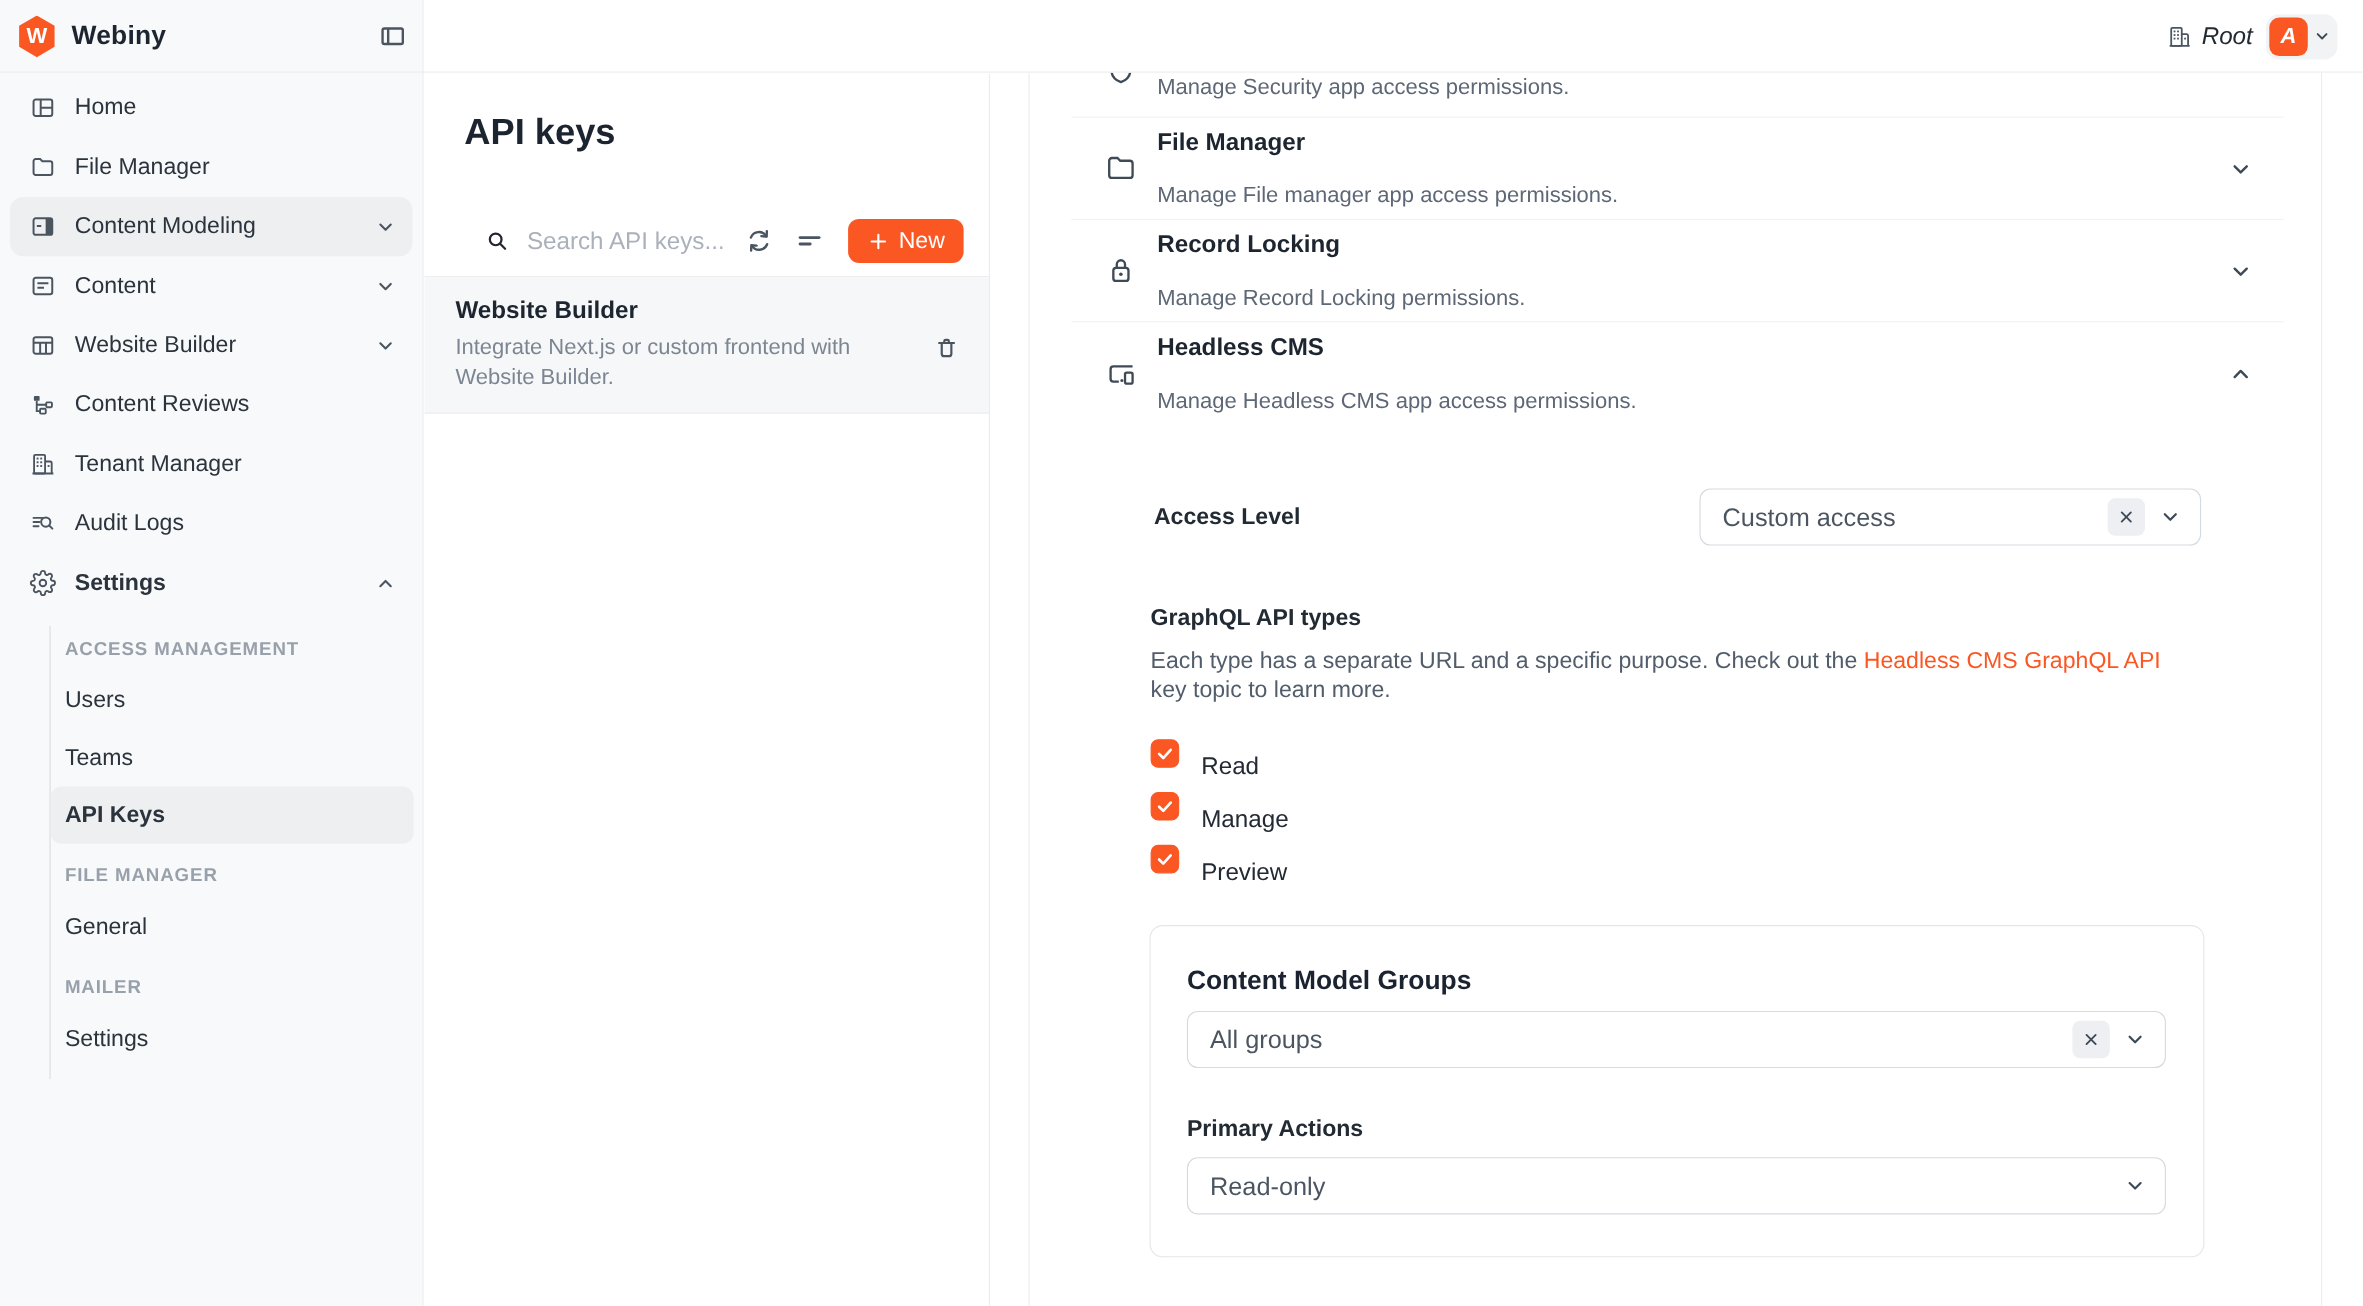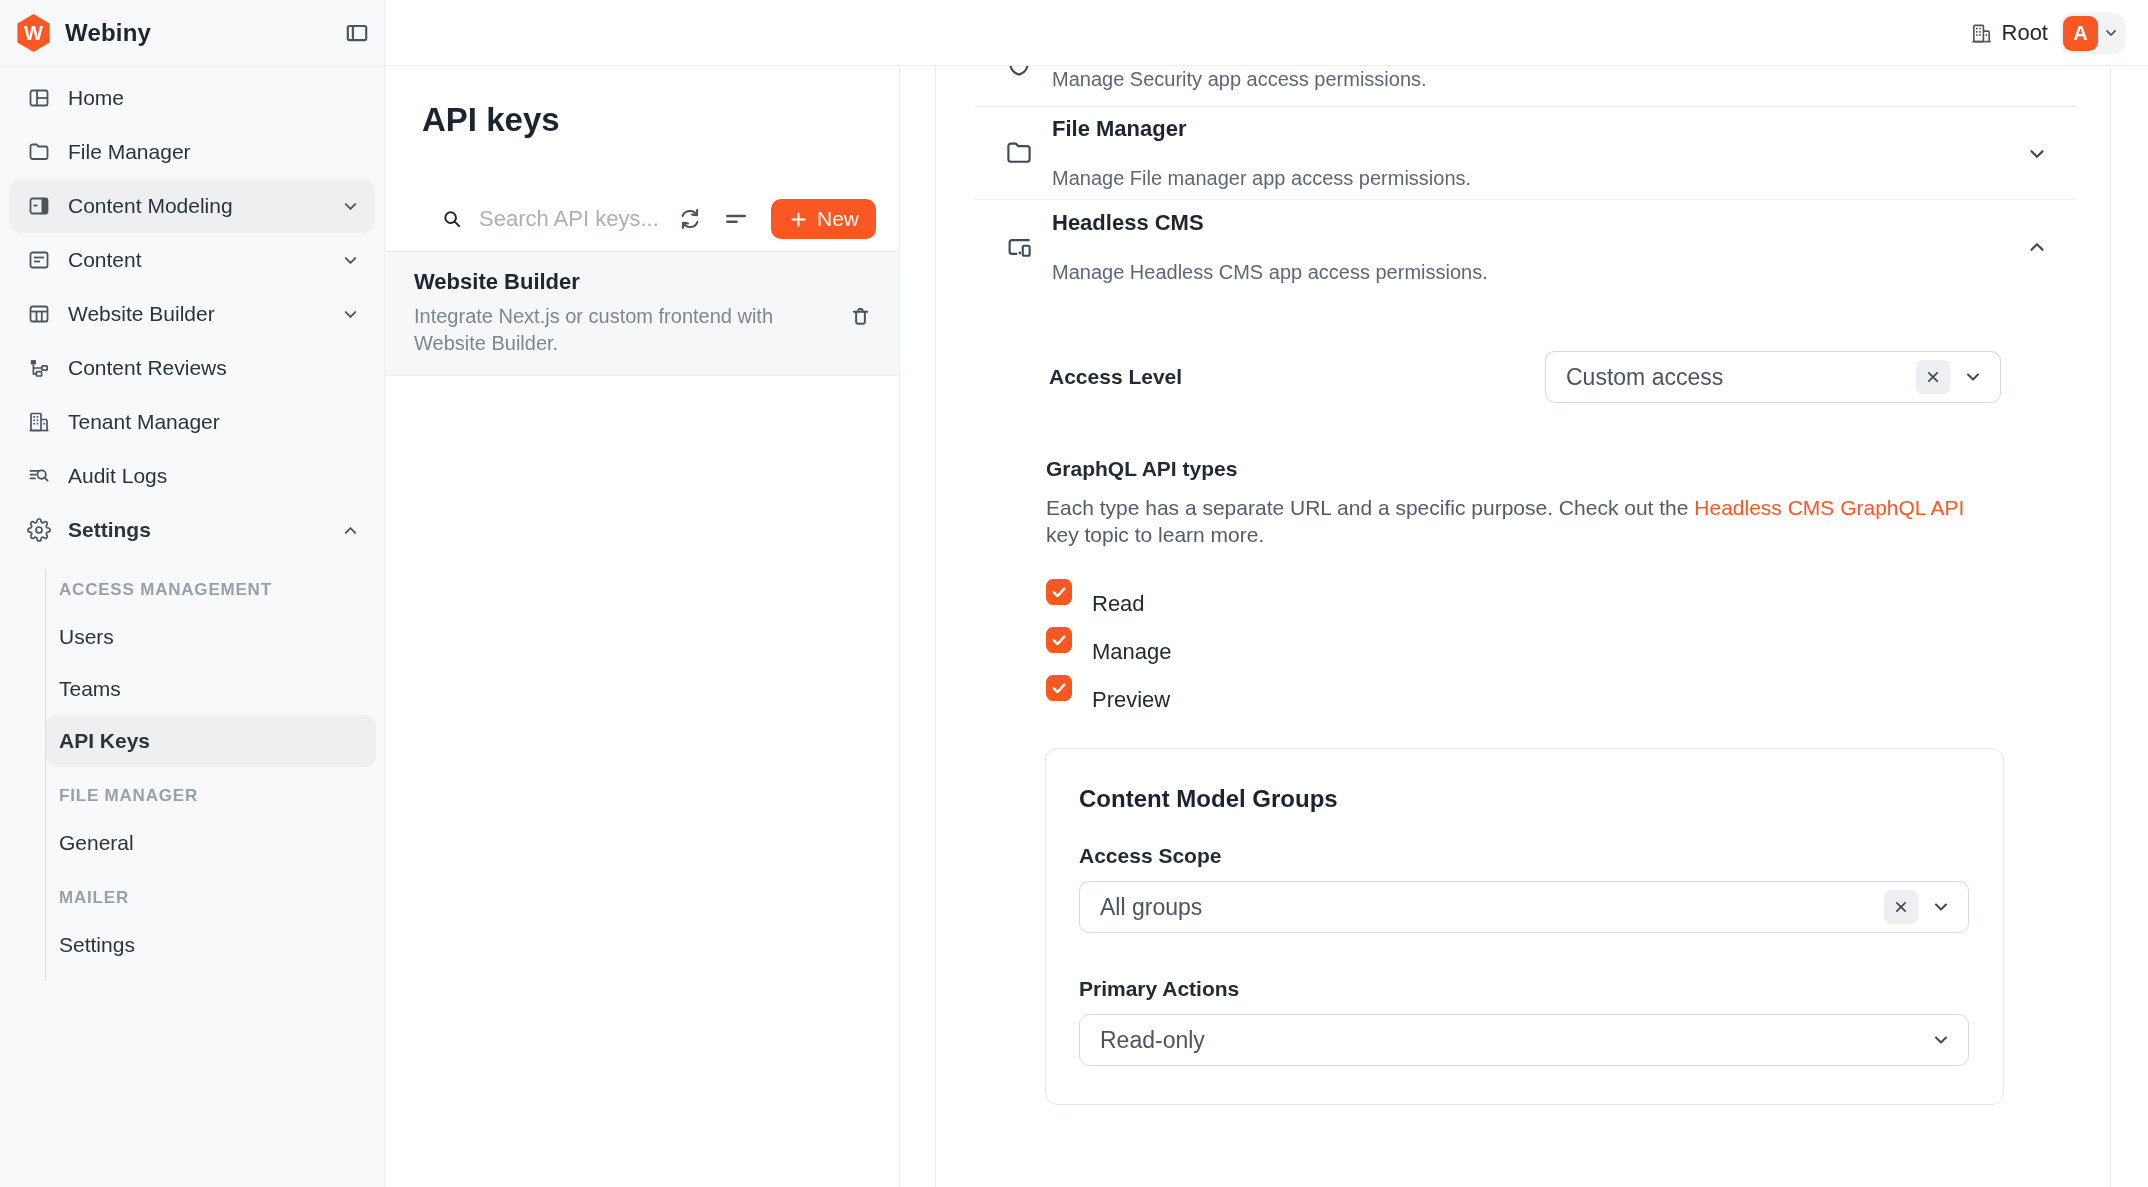--- a/index.html
+++ b/index.html
@@ -8,21 +8,21 @@
     font-family:"Liberation Sans","DejaVu Sans",sans-serif;color:var(--ink);}
   svg{display:block;}
 
   
   .topbar{position:absolute;left:0;top:0;right:0;height:66px;border-bottom:1px solid var(--line);z-index:20;}
   .topbar-left{position:absolute;left:0;top:0;width:385px;height:66px;display:flex;align-items:center;padding-left:16px;}
   .hex{width:35px;height:38px;background:var(--accent);clip-path:polygon(50% 0,96% 25%,96% 75%,50% 100%,4% 75%,4% 25%);
     display:flex;align-items:center;justify-content:center;color:#fff;font-weight:700;font-size:20px;}
   .brand{margin-left:14px;font-size:24px;font-weight:700;letter-spacing:.2px;}
   .panel-toggle{position:absolute;right:15px;top:20px;cursor:pointer;}
-  .topbar-right{position:absolute;right:23px;top:0;height:66px;display:flex;align-items:center;gap:12px;}
+  .topbar-right{position:absolute;right:23px;top:0;height:66px;display:flex;align-items:center;gap:12px;font-style:italic;}
   .tenant{display:flex;align-items:center;gap:9px;font-size:22px;color:#222a34;}
   .avatar-group{display:flex;align-items:center;background:#f1f3f5;border-radius:12px;height:41px;padding:3px 6px 3px 3px;gap:5px;cursor:pointer;}
   .avatar{width:35px;height:35px;border-radius:9px;background:var(--accent);color:#fff;font-weight:700;font-size:20px;
     display:flex;align-items:center;justify-content:center;}
 
   
   .sidebar{position:absolute;left:0;top:0;bottom:0;width:385px;background:var(--sb-bg);border-right:1px solid #ebedef;z-index:5;padding-top:71px;}
   .nav-item{height:54px;display:flex;align-items:center;padding-left:27px;position:relative;font-size:21px;color:#2b333d;cursor:pointer;}
   .nav-item .nico{width:24px;height:24px;color:var(--icon);flex:0 0 24px;}
   .nav-item .nlabel{margin-left:17px;}
@@ -294,20 +294,34 @@
       </svg>
       <div class="perm-texts">
         <div class="perm-title">File Manager</div>
         <div class="perm-desc">Manage File manager app access permissions.</div>
       </div>
       <svg class="chev" width="22" height="22" viewBox="0 0 24 24" fill="none" stroke="currentColor" stroke-width="2.4" stroke-linecap="round" stroke-linejoin="round">
           <polyline points="6 9 12 15 18 9"></polyline>
         </svg>
     </div>
 
+    <div class="perm-row">
+      <svg class="pico" viewBox="0 0 24 24" fill="none" stroke="currentColor" stroke-width="1.7">
+        <rect x="6.5" y="10" width="11" height="9.5" rx="2"></rect>
+        <path d="M9 10V7.5a3 3 0 0 1 6 0V10"></path>
+        <circle cx="12" cy="14.7" r="1.3" fill="currentColor" stroke="none"></circle>
+      </svg>
+      <div class="perm-texts">
+        <div class="perm-title">Record Locking</div>
+        <div class="perm-desc">Manage Record Locking permissions.</div>
+      </div>
+      <svg class="chev" width="22" height="22" viewBox="0 0 24 24" fill="none" stroke="currentColor" stroke-width="2.4" stroke-linecap="round" stroke-linejoin="round">
+          <polyline points="6 9 12 15 18 9"></polyline>
+        </svg>
+    </div>
 
     <div class="perm-row noline">
       <svg class="pico" viewBox="0 0 24 24" fill="none" stroke="currentColor" stroke-width="1.7">
         <path d="M20.5 6.5H6.5a2 2 0 0 0-2 2v7a2 2 0 0 0 2 2h4"></path>
         <rect x="15" y="11" width="5.5" height="8" rx="1.2"></rect>
         <circle cx="12.7" cy="16.7" r="1.1" fill="currentColor" stroke="none"></circle>
       </svg>
       <div class="perm-texts">
         <div class="perm-title">Headless CMS</div>
         <div class="perm-desc">Manage Headless CMS app access permissions.</div>
@@ -362,21 +376,20 @@
             <svg width="18" height="18" viewBox="0 0 24 24" fill="none" stroke="#fff" stroke-width="3.2" stroke-linecap="round" stroke-linejoin="round">
                 <polyline points="5 12.5 10 17.5 19 7.5"></polyline>
               </svg>
           </span>
           <span class="clabel">Preview</span>
         </div>
       </div>
 
       <div class="card">
         <div class="card-title">Content Model Groups</div>
-        <div class="field-label">Access Scope</div>
         <div class="select">
           <span>All groups</span>
           <span class="sp"></span>
           <span class="clear">
             <svg width="20" height="20" viewBox="0 0 24 24" fill="none" stroke="currentColor" stroke-width="2" stroke-linecap="round">
                 <line x1="7" y1="7" x2="17" y2="17"></line>
                 <line x1="17" y1="7" x2="7" y2="17"></line>
               </svg>
           </span>
           <svg class="schev" width="20" height="20" viewBox="0 0 24 24" fill="none" stroke="currentColor" stroke-width="2.4" stroke-linecap="round" stroke-linejoin="round">

